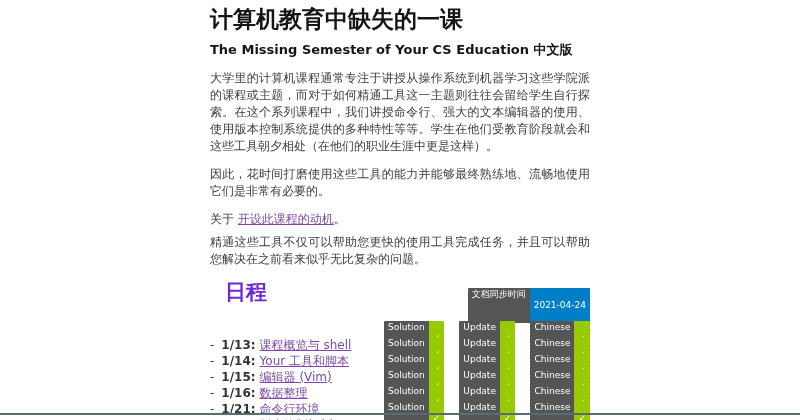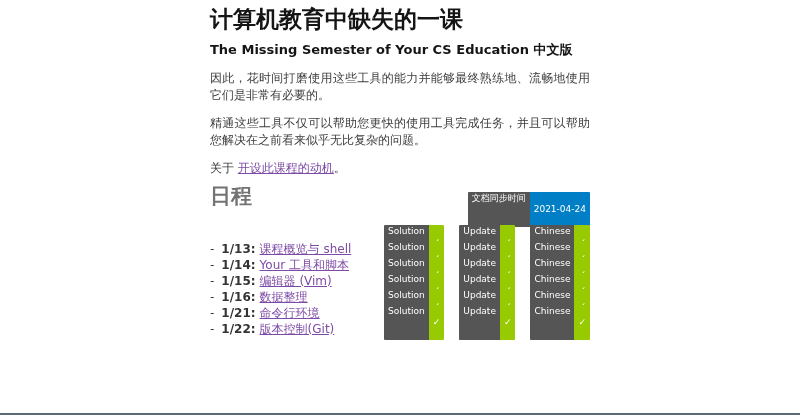--- a/index.html
+++ b/index.html
@@ -29,21 +29,21 @@
   p.about-line { margin-bottom: 6px; text-align: left; }
   a.text-link {
     color: #7d4ba6; text-decoration: underline; cursor: pointer;
   }
 
   .schedule-header {
     display: flex; justify-content: space-between; align-items: flex-start;
     margin-top: 2px; margin-bottom: 3px;
   }
   h1.schedule-heading {
-    font-size: 21px; font-weight: bold; color: #737373; line-height: 27px;
+    font-size: 21px; font-weight: bold; color: #6d28d9; line-height: 27px; margin-left: 15px;
   }
   .badge {
     display: inline-flex; border-radius: 1px; overflow: hidden;
     font-size: 9px; line-height: 11px; color: #fff;
     flex: none; white-space: nowrap;
   }
   .badge .badge-l { background: #555555; padding: 1px 4px; }
   .badge .badge-v { padding: 12px 4px; }
   .badge .badge-v.blue  { background: #007ec6; }
   .badge .badge-v.green { background: #97ca00; }
@@ -66,24 +66,25 @@
 </style>
 </head>
 <body>
 
 <div class="page">
   <div class="content">
 
     <h1 class="page-title">计算机教育中缺失的一课</h1>
     <h2 class="page-subtitle">The Missing Semester of Your CS Education 中文版</h2>
 
+    <p class="body-text">大学里的计算机课程通常专注于讲授从操作系统到机器学习这些学院派的课程或主题，而对于如何精通工具这一主题则往往会留给学生自行探索。在这个系列课程中，我们讲授命令行、强大的文本编辑器的使用、使用版本控制系统提供的多种特性等等。学生在他们受教育阶段就会和这些工具朝夕相处（在他们的职业生涯中更是这样）。</p>
     <p class="body-text">因此，花时间打磨使用这些工具的能力并能够最终熟练地、流畅地使用它们是非常有必要的。</p>
+    <p class="body-text about-line"><span>关于 </span><a class="text-link">开设此课程的动机</a><span>。</span></p>
+
     <p class="body-text">精通这些工具不仅可以帮助您更快的使用工具完成任务，并且可以帮助您解决在之前看来似乎无比复杂的问题。</p>
-
-    <p class="body-text about-line"><span>关于 </span><a class="text-link">开设此课程的动机</a><span>。</span></p>
 
     <div class="schedule-header">
       <h1 class="schedule-heading">日程</h1>
       <span class="sync-badge-wrap">
         <span class="badge">
           <span class="badge-l">文档同步时间</span>
           <span class="badge-v blue">2021-04-24</span>
         </span>
       </span>
     </div>

